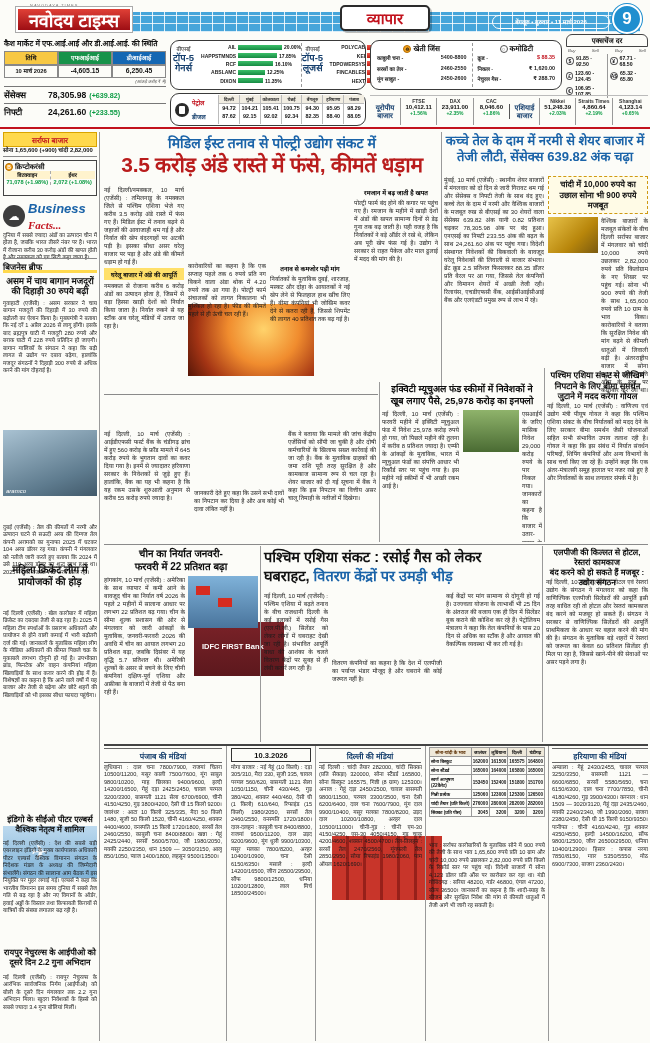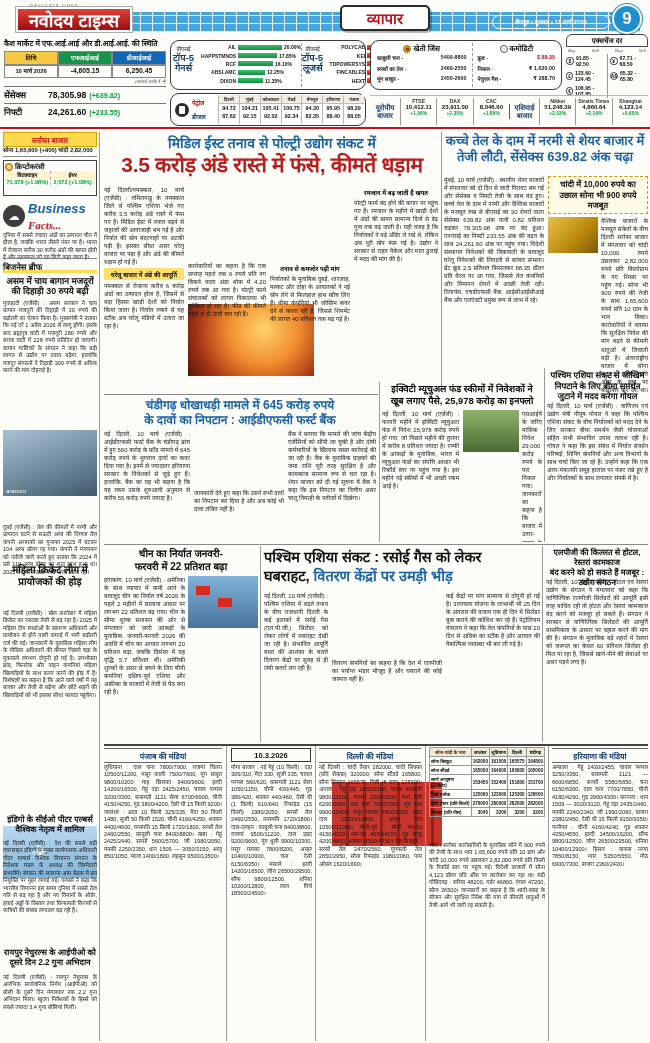--- a/index.html
+++ b/index.html
@@ -421,24 +421,24 @@
   <div class="abs vrule" style="left:441px;top:132px;height:260px"></div>
   <div class="abs story-h-blue" style="left:443px;top:133px;width:204px;font-size:13px">कच्चे तेल के दाम में नरमी से शेयर बाजार में तेजी लौटी, सेंसेक्स 639.82 अंक चढ़ा</div>
   <div class="abs body-txt" style="left:444px;top:176px;width:100px;height:216px">मुंबई, 10 मार्च (एजेंसी) : स्थानीय शेयर बाजारों में मंगलवार को दो दिन से जारी गिरावट थम गई और सेंसेक्स व निफ्टी तेजी के साथ बंद हुए। कच्चे तेल के दाम में नरमी और वैश्विक बाजारों के मजबूत रुख से बीएसई का 30 शेयरों वाला सेंसेक्स 639.82 अंक यानी 0.82 प्रतिशत चढ़कर 78,305.98 अंक पर बंद हुआ। एनएसई का निफ्टी 233.55 अंक की बढ़त के साथ 24,261.60 अंक पर पहुंच गया। विदेशी संस्थागत निवेशकों की बिकवाली के बावजूद घरेलू निवेशकों की लिवाली से बाजार संभला। ब्रेंट क्रूड 2.5 प्रतिशत फिसलकर 88.35 डॉलर प्रति बैरल पर आ गया, जिससे तेल कंपनियों और विमानन शेयरों में अच्छी तेजी रही। रिलायंस, एचडीएफसी बैंक, आईसीआईसीआई बैंक और एलएंडटी प्रमुख रूप से लाभ में रहे।</div>
   <div class="abs subbox" style="left:548px;top:176px;width:100px;height:38px">चांदी में 10,000 रुपये का उछाल सोना भी 900 रुपये मजबूत</div>
   <div class="abs" style="left:548px;top:217px;width:100px;height:175px">
     <span class="ph fl-l" style="width:50px;height:36px;background:linear-gradient(135deg,#e8c34a,#b8860b 60%,#7a5a10);display:block"></span>
     <div class="body-txt" style="height:175px">वैश्विक बाजारों के मजबूत संकेतों के बीच दिल्ली सर्राफा बाजार में मंगलवार को चांदी 10,000 रुपये उछलकर 2,82,000 रुपये प्रति किलोग्राम के नए शिखर पर पहुंच गई। सोना भी 900 रुपये की तेजी के साथ 1,65,600 रुपये प्रति 10 ग्राम के भाव बिका। कारोबारियों ने बताया कि सुरक्षित निवेश की मांग बढ़ने से कीमती धातुओं में लिवाली बढ़ी है। अंतरराष्ट्रीय बाजार में सोना 4,123 डॉलर प्रति औंस के स्तर पर कारोबार कर रहा था। जानकारों का मानना है कि पश्चिम एशिया में तनाव जारी रहने तक कीमती धातुओं की तेजी के साथ 5,172.86 अरब डॉलर की ओर बढ़त बनी रह सकती है।</div>
   </div>
 
   <div class="abs hrule" style="left:104px;top:394px;width:274px"></div>
-  <div class="abs story-h-blue" style="left:104px;top:398px;width:272px;font-size:12px">
-    <span>चंडीगढ़ धोखाधड़ी मामले में 645 करोड़ रुपये</span><br><span>के दावों का निपटान : आईडीएफसी फर्स्ट बैंक</span>
-  </div>
   <div class="abs body-txt" style="left:104px;top:430px;width:86px;height:112px">नई दिल्ली, 10 मार्च (एजेंसी) : आईडीएफसी फर्स्ट बैंक के चंडीगढ़ ब्रांच में हुए 560 करोड़ के फ्रॉड मामले में 645 करोड़ रुपये के भुगतान दावों का कवर दिया गया है। इनमें से ज्यादातर हरियाणा सरकार के निवेशकों से जुड़े हुए हैं। हालांकि, बैंक का यह भी कहना है कि यह रकम उसके शुरुआती अनुमान से करीब 55 करोड़ रुपये ज्यादा है।</div>
+  <div class="abs ph" style="left:194px;top:432px;width:90px;height:54px;background:linear-gradient(#7a2228,#5c181d)">
+    <span style="position:absolute;left:8px;top:20px;color:#fff;font-size:7.5px;font-weight:bold">IDFC FIRST Bank</span>
+  </div>
   <div class="abs body-txt" style="left:194px;top:489px;width:90px;height:53px">जानकारी देते हुए कहा कि उसने सभी दावों का निपटान कर दिया है और अब कोई भी दावा लंबित नहीं है।</div>
   <div class="abs body-txt" style="left:288px;top:430px;width:88px;height:112px">बैंक ने बताया कि मामले की जांच केंद्रीय एजेंसियों को सौंपी जा चुकी है और दोषी कर्मचारियों के खिलाफ सख्त कार्रवाई की जा रही है। बैंक के मुताबिक ग्राहकों की जमा राशि पूरी तरह सुरक्षित है और कामकाज सामान्य रूप से चल रहा है। शेयर बाजार को दी गई सूचना में बैंक ने कहा कि इस निपटान का वित्तीय असर चालू तिमाही के नतीजों में दिखेगा।</div>
 
   <div class="abs vrule" style="left:379px;top:382px;height:160px"></div>
   <div class="abs story-h-blk" style="left:382px;top:383px;width:160px;font-size:9.4px">
     <span>इक्विटी म्यूचुअल फंड स्कीमों में निवेशकों ने</span><br><span>खूब लगाए पैसे, 25,978 करोड़ का इनफ्लो</span>
   </div>
   <div class="abs body-txt" style="left:382px;top:410px;width:77px;height:132px">नई दिल्ली, 10 मार्च (एजेंसी) : फरवरी महीने में इक्विटी म्यूचुअल फंड में निवेश 25,978 करोड़ रुपये हो गया, जो पिछले महीने की तुलना में करीब 8 प्रतिशत ज्यादा है। एम्फी के आंकड़ों के मुताबिक, भारत में म्यूचुअल फंडों का संपत्ति आधार भी रिकॉर्ड स्तर पर पहुंच गया है। इस महीने नई स्कीमों में भी अच्छी रकम आई है।</div>
   <div class="abs" style="left:463px;top:410px;width:79px;height:132px">
     <span class="ph fl-l" style="width:56px;height:42px;background:linear-gradient(#8fb36b,#4a6b33);display:block"></span>

